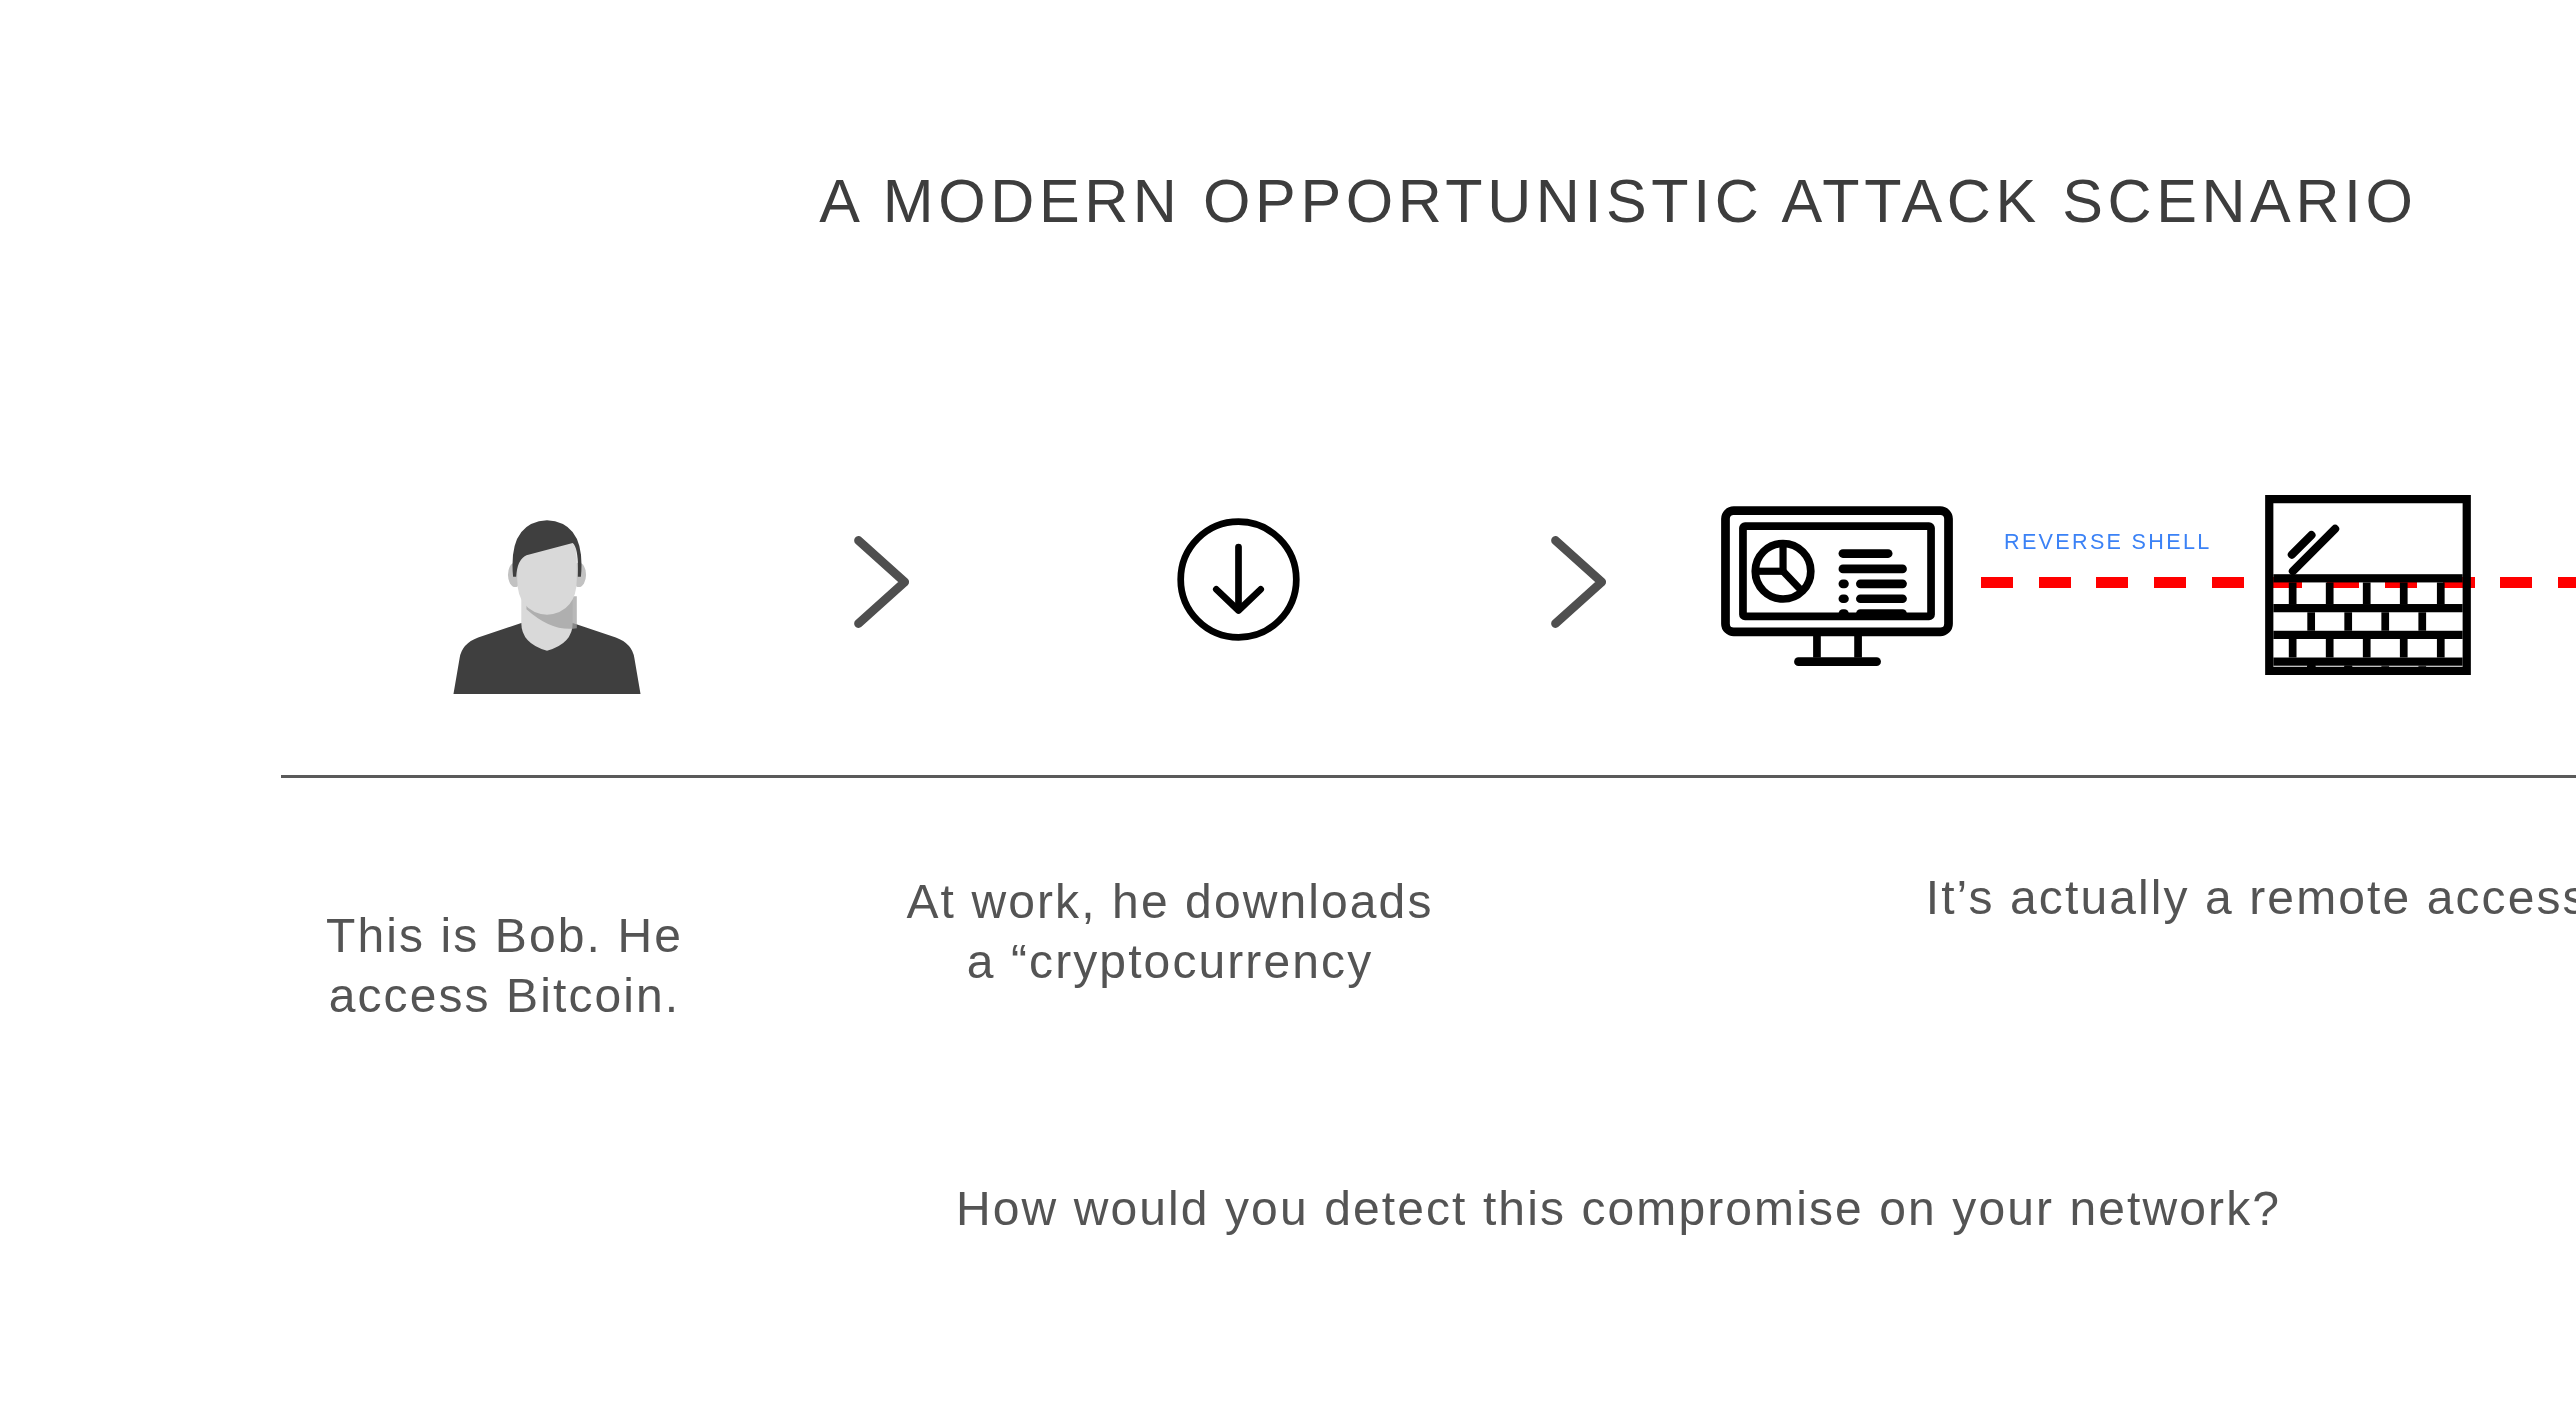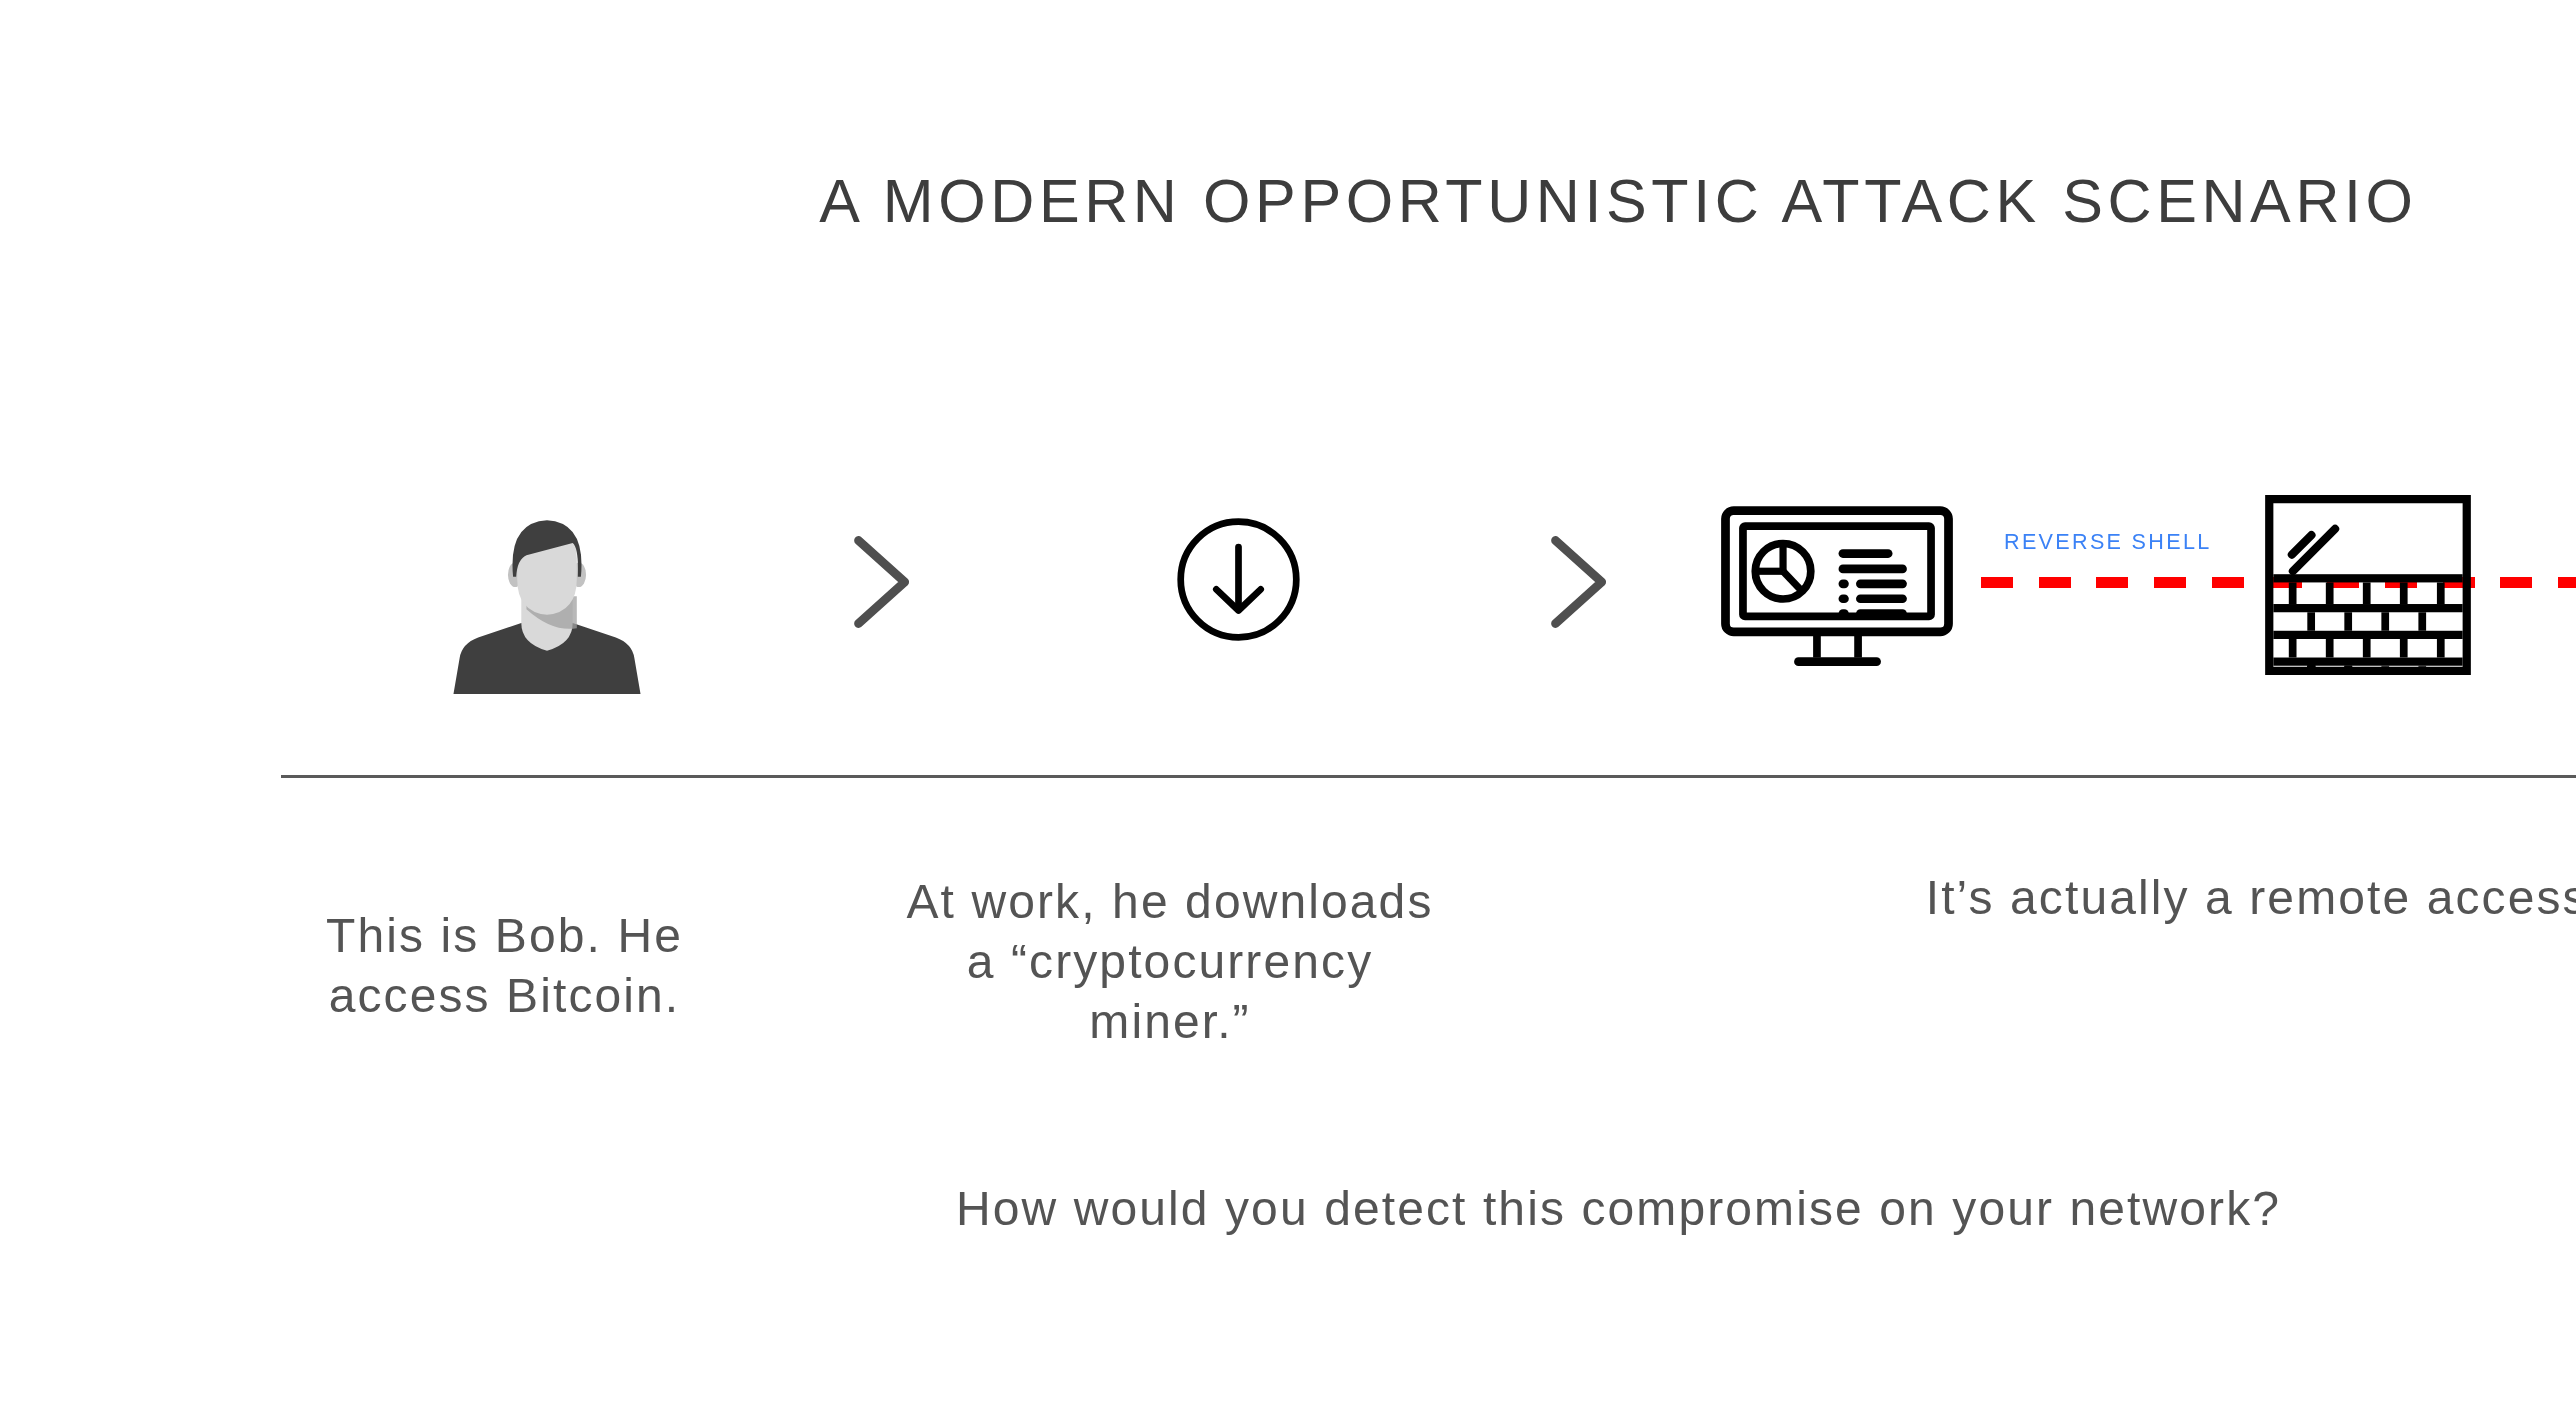--- a/index.html
+++ b/index.html
@@ -290,21 +290,20 @@
   <div id="divider"></div>
 
   <div class="caption" id="caption-bob">
     <span class="line">This is Bob. He</span>
     <span class="line">access Bitcoin.</span>
   </div>
 
   <div class="caption" id="caption-download">
     <span class="line">At work, he downloads</span>
     <span class="line">a “cryptocurrency</span>
-    <span class="line">miner.”</span>
   </div>
 
   <div class="caption" id="caption-trojan">
     <span class="line">It’s actually a remote access trojan.</span>
   </div>
 
   <div id="closing-question">How would you detect this compromise on your network?</div>
 
 </div>
 

